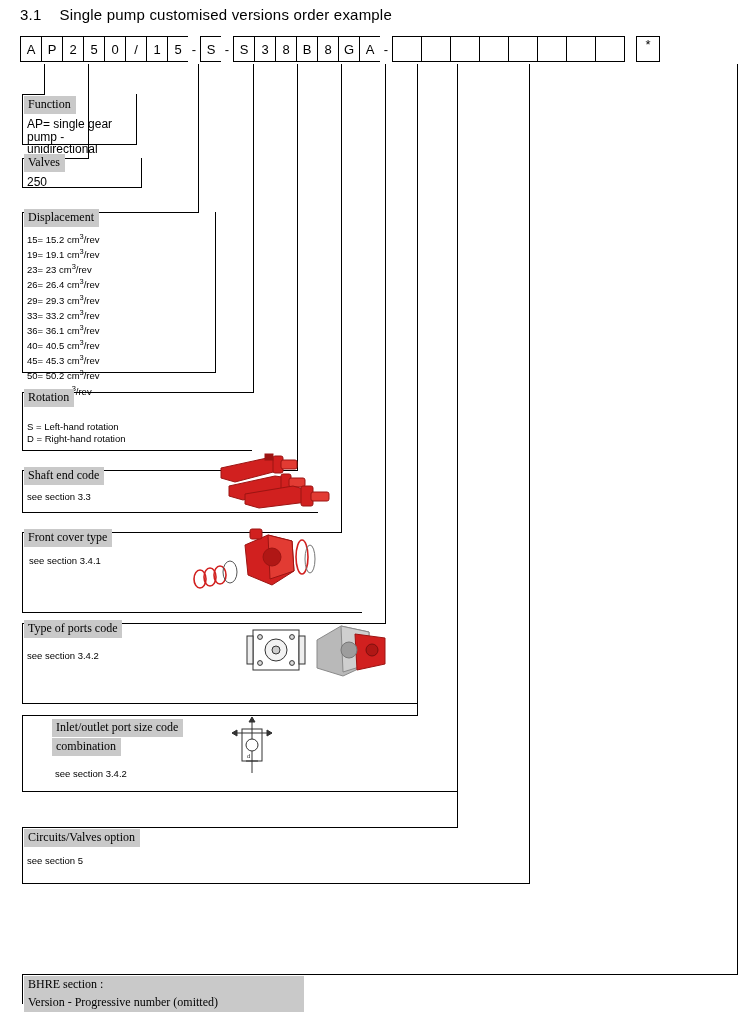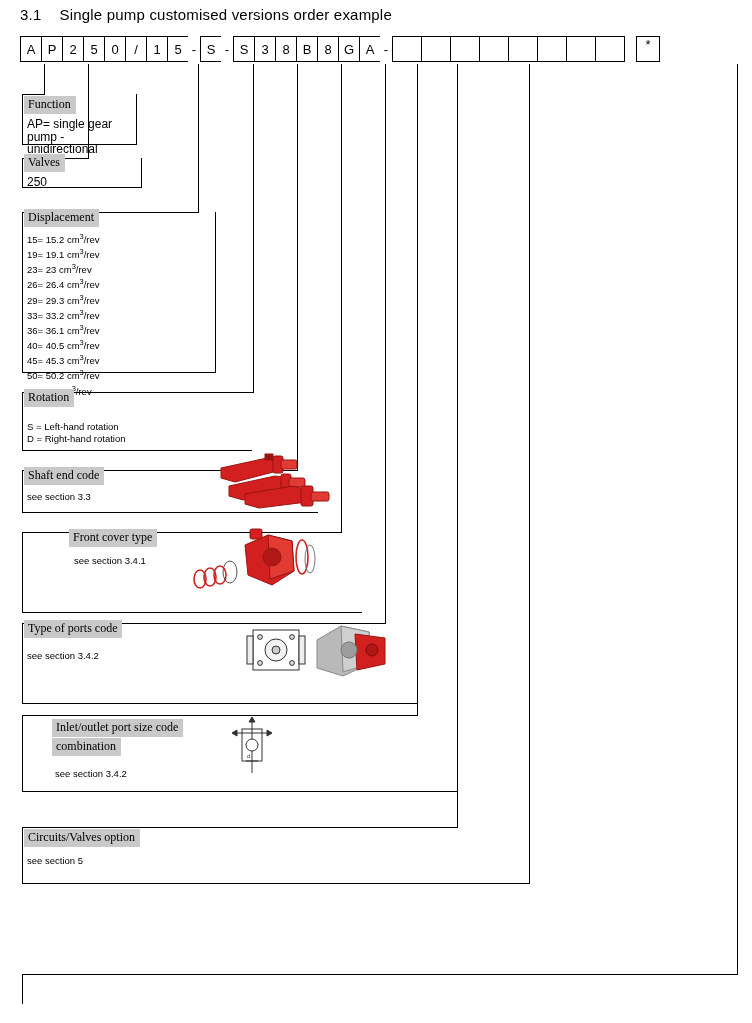--- a/index.html
+++ b/index.html
@@ -234,21 +234,21 @@
     </div>
   </div>
 
   <div class="lbl" style="left:24px; top:467px; width:200px;">
     <span class="title">Shaft end code</span>
     <div class="body sm" style="margin-top:6px;">
       <div>see section 3.3</div>
     </div>
   </div>
 
-  <div class="lbl" style="left:24px; top:529px; width:200px;margin-left:45px;">
+  <div class="lbl" style="left:24px; top:529px; width:200px;">
     <span class="title">Front cover type</span>
     <div class="body sm" style="margin-top:8px; padding-left:5px;">
       <div>see section 3.4.1</div>
     </div>
   </div>
 
   <div class="lbl" style="left:24px; top:620px; width:210px;">
     <span class="title">Type of ports code</span>
     <div class="body sm" style="margin-top:12px;">
       <div>see section  3.4.2</div>
@@ -263,20 +263,24 @@
     </div>
   </div>
 
   <div class="lbl" style="left:24px; top:829px; width:220px;">
     <span class="title">Circuits/Valves option</span>
     <div class="body sm" style="margin-top:8px;">
       <div>see section 5</div>
     </div>
   </div>
 
+  <div class="lbl" style="left:24px; top:976px; width:280px;">
+    <span class="title" style="display:block;">BHRE section :</span>
+    <span class="title" style="display:block;">Version - Progressive number (omitted)</span>
+  </div>
 
   <svg class="art" style="left:215px; top:452px;" width="135" height="58" viewBox="0 0 135 58">
     <g fill="#d1201f" stroke="#9c1412" stroke-width="1">
       <path d="M6 16 L52 6 L66 8 L66 18 L20 30 L6 26 Z"></path>
       <rect x="58" y="4" width="10" height="17" rx="2"></rect>
       <rect x="66" y="8" width="16" height="9" rx="2" fill="#e23b33"></rect>
       <path d="M14 34 L60 24 L74 26 L74 36 L28 48 L14 44 Z"></path>
       <rect x="66" y="22" width="10" height="17" rx="2"></rect>
       <rect x="74" y="26" width="16" height="9" rx="2" fill="#e23b33"></rect>
       <path d="M30 42 L78 34 L92 38 L92 50 L44 56 L30 52 Z"></path>

